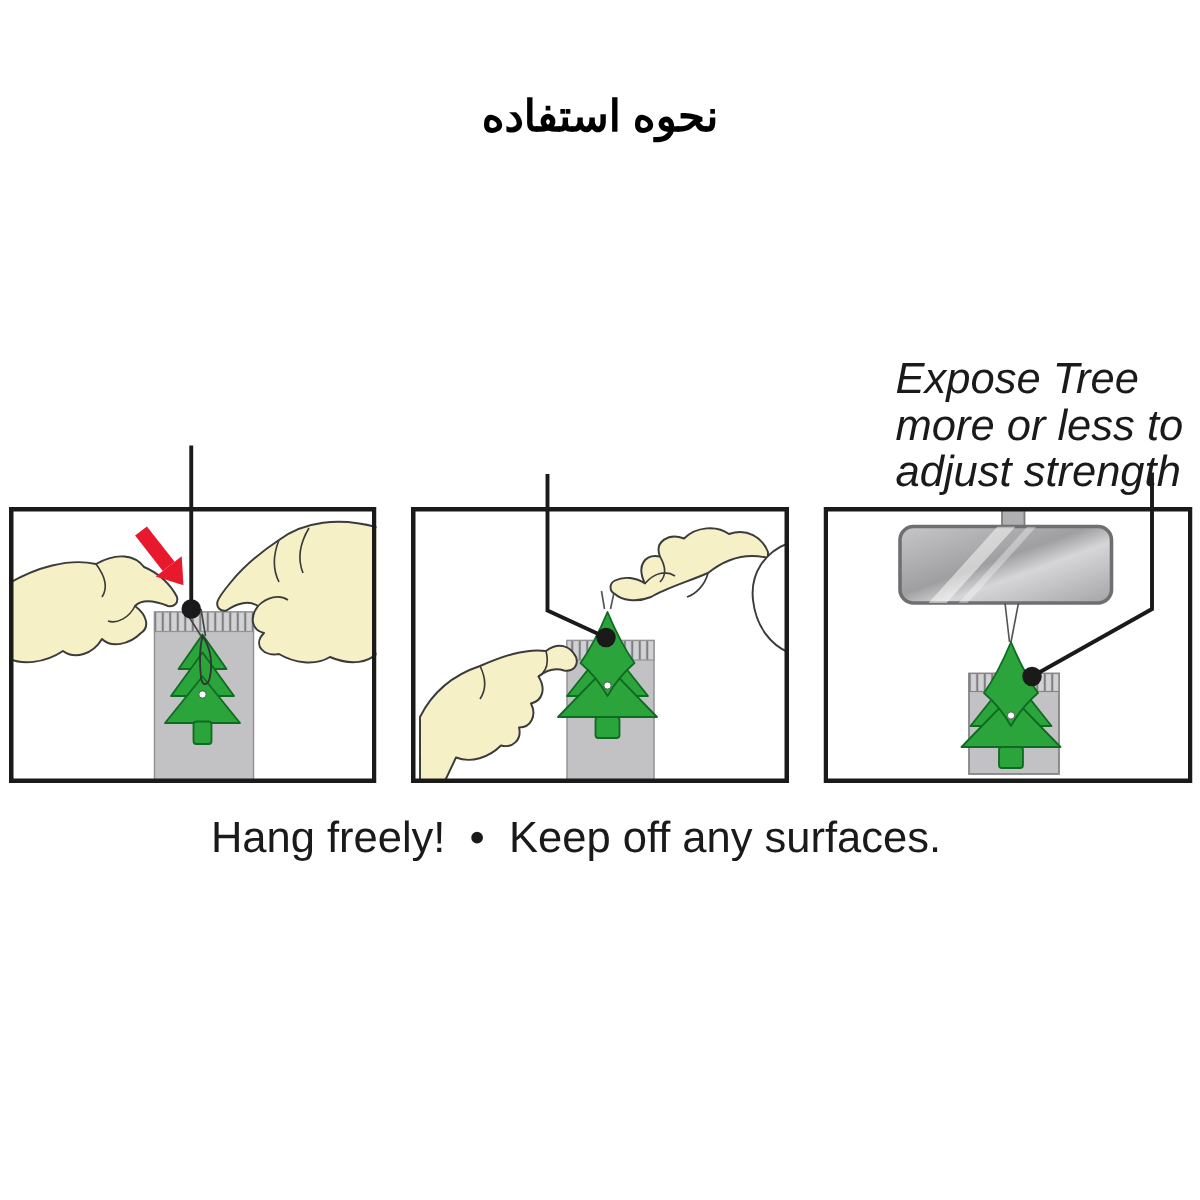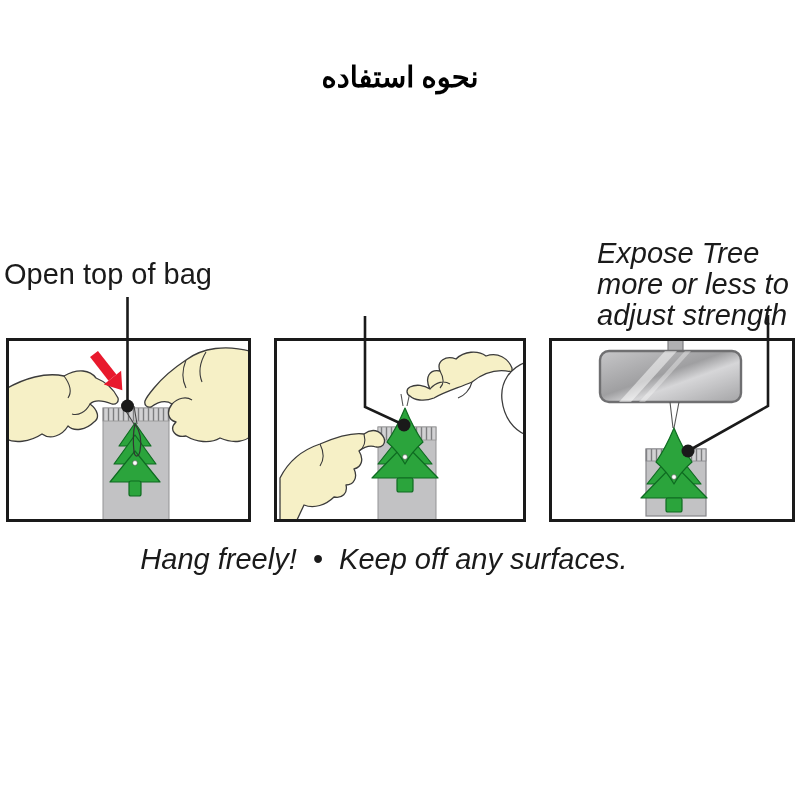--- a/index.html
+++ b/index.html
@@ -1,41 +1,40 @@
 <!DOCTYPE html>
 <html><head>
 <meta charset="utf-8">
 <style>
   html,body{margin:0;padding:0;background:#fff;}
   .page{position:relative;width:800px;height:800px;background:#fff;overflow:hidden;
         font-family:"Liberation Sans",sans-serif;}
   .title{position:absolute;top:60px;left:0;width:800px;text-align:center;
-         font-family:Liberation Serif, serif;font-weight:700;font-size:29px;color:#000;}
+         font-family:Liberation Sans, sans-serif;font-weight:700;font-size:29px;color:#000;}
   .step-label{position:absolute;font-size:29px;line-height:31px;color:#1a1a1a;
               white-space:pre-line;letter-spacing:0px;}
   #label-1{left:4px;top:259px;}
   #label-2{left:283px;top:247px;}
   #label-3{left:597px;top:238px;font-style:italic;}
   .panel{position:absolute;top:338px;height:184px;}
   #panel-1{left:6px;width:245px;}
   #panel-2{left:274px;width:252px;}
   #panel-3{left:549px;width:246px;}
   .panel svg{display:block;width:100%;height:100%;}
   .footer{position:absolute;top:543px;left:0;width:768px;text-align:center;
-          font-size:29px;color:#1a1a1a;white-space:pre;font-style:italic;}
+          font-size:29px;color:#1a1a1a;white-space:pre;}
   .overlay{position:absolute;left:0;top:0;width:800px;height:800px;pointer-events:none;}
 </style>
 </head>
 <body>
 
 <div class="page">
 
   <div class="title" dir="rtl">نحوه استفاده</div>
 
-  <div class="step-label" id="label-1">Open top of bag</div>
   <div class="step-label" id="label-3">Expose Tree
 more or less to
 adjust strength</div>
 
   <div class="panel" id="panel-1">
     <svg viewBox="0 0 245 184">
       <defs>
         <pattern id="p1s" width="5" height="13" patternUnits="userSpaceOnUse">
           <rect width="5" height="13" fill="#d2d2d4"></rect>
           <line x1="2.5" y1="0" x2="2.5" y2="13" stroke="#7d7e80" stroke-width="1.4"></line>

